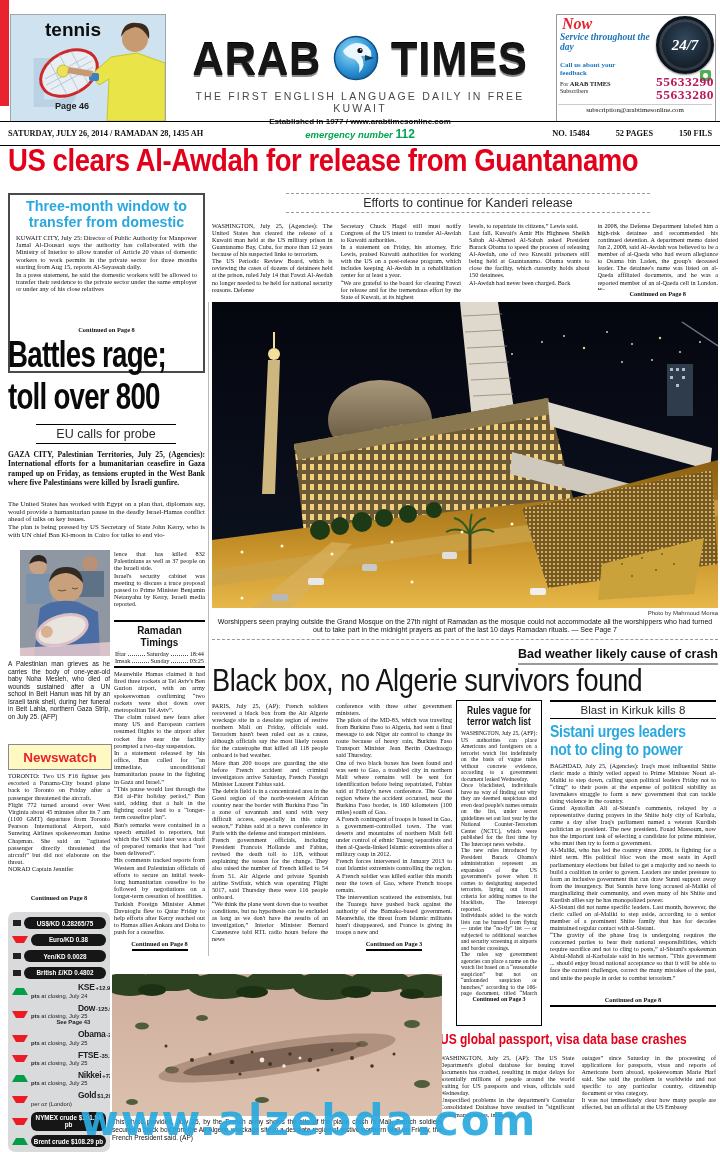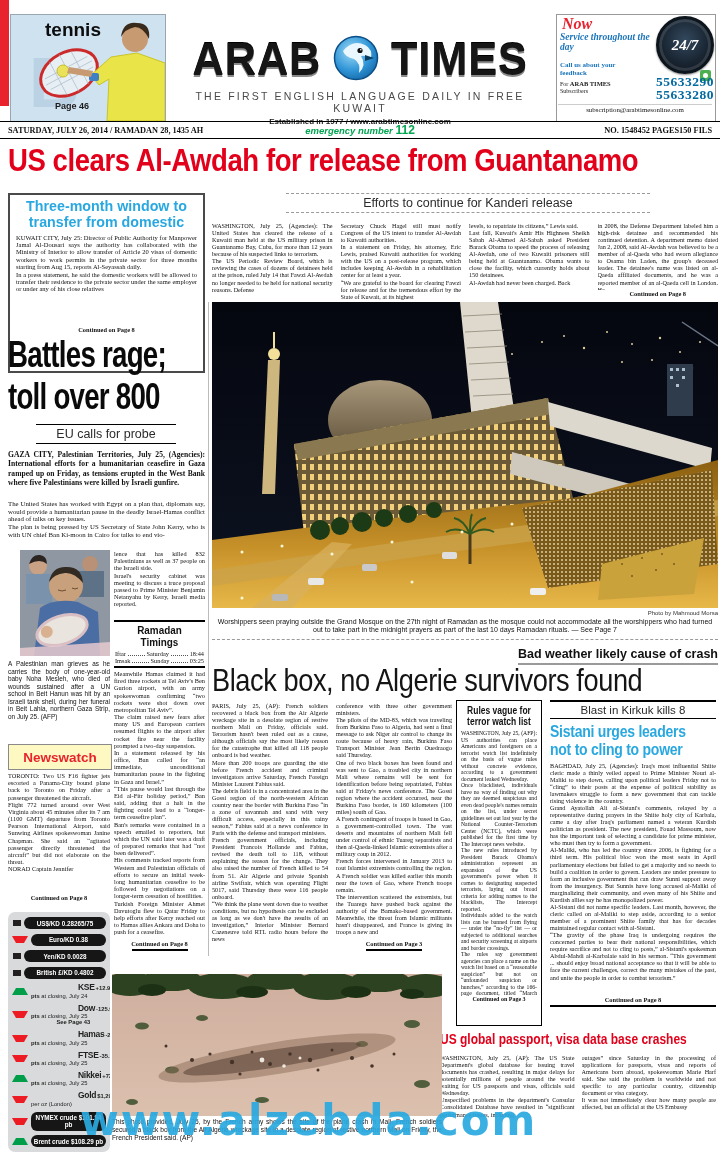--- a/index.html
+++ b/index.html
@@ -25,30 +25,30 @@
   .ad-service{left:560px;top:33px;width:92px;font-size:9.5px;font-weight:bold;font-style:italic;color:#1b75bb;line-height:1.05;}
   .badge247{left:656px;top:16px;width:52px;height:52px;border-radius:50%;
             background:radial-gradient(circle at 50% 40%,#33495e 0%,#1a2633 55%,#0a1119 100%);
             border:3px solid #0c141c;box-shadow:inset 0 0 0 3px rgba(255,255,255,.12),0 1px 2px #888;
             display:flex;align-items:center;justify-content:center;color:#fff;font-weight:bold;font-style:italic;font-size:15px;}
   .ad-call{left:560px;top:62px;width:70px;font-size:7px;font-weight:bold;color:#1b75bb;line-height:1.1;}
   .wapp{left:700px;top:70px;width:11px;height:11px;background:#4caf50;border-radius:2px;}
   .wapp::after{content:"";position:absolute;left:3px;top:3px;width:5px;height:5px;border-radius:50%;background:#fff;}
   .ad-for{left:560px;top:80px;width:52px;font-size:6px;color:#222;line-height:1.15;}
   .ad-for b{font-size:6.5px;}
-  .ad-phones{left:614px;top:76px;width:100px;text-align:right;color:#0369a1;font-weight:bold;font-size:13.5px;line-height:.95;letter-spacing:.5px;}
+  .ad-phones{left:614px;top:76px;width:100px;text-align:right;color:#be185d;font-weight:bold;font-size:13.5px;line-height:.95;letter-spacing:.5px;}
   .ad-email{left:558px;top:104px;width:154px;text-align:center;font-size:6.9px;color:#111;border-top:1px solid #ccc;padding-top:1px;}
 
   
-  .dateline{left:0;top:121px;width:720px;height:18px;border-top:1.5px solid #000;border-bottom:1px solid #000;
+  .dateline{left:0;top:121px;width:720px;height:25px;border-top:1.5px solid #000;border-bottom:1px solid #000;
             display:flex;align-items:center;padding:0 8px;box-sizing:border-box;font-weight:bold;font-size:8.3px;}
   .dl-date{flex:1;}
   .dl-em{flex:1;text-align:center;color:#00a651;font-style:italic;font-family:"Liberation Sans",sans-serif;font-size:9.5px;}
   .dl-em b{font-size:12px;font-style:normal;}
-  .dl-right{flex:1;text-align:right;display:flex;justify-content:flex-end;}
+  .dl-right{flex:1;text-align:right;display:flex;justify-content:flex-end;gap:26px;}
 
   
   .lead-headline{left:8px;top:142px;font-family:"Liberation Sans",sans-serif;font-weight:bold;font-size:32px;
                  color:#e3001b;white-space:nowrap;transform:scaleX(.86);transform-origin:0 50%;letter-spacing:-.5px;}
   .kicker{font-family:"Liberation Sans",sans-serif;color:#2b2b2b;text-align:center;}
   .lead-kicker{left:286px;top:193px;width:364px;font-size:12.5px;border-top:1px dashed #9a9a9a;border-bottom:1px dashed #9a9a9a;padding:2px 0;}
   .lead-cols{left:212px;top:222px;width:506px;height:78px;display:flex;gap:8px;}
   .lead-cols .col{flex:1;}
 
   .tm-box{left:8px;top:193px;width:197px;height:180px;border:2px solid #4a4a4a;box-sizing:border-box;padding:3px 6px;overflow:hidden;}
@@ -358,21 +358,21 @@
 
       <div class="mrow index-row">
         <span class="arrow down"></span>
 
         <span class="idx"><b>Dow</b><span class="val">-125.90 pts</span> <span>at closing, July 25</span><span class="rest2">See Page 43</span></span>
       </div>
 
       <div class="mrow index-row">
         <span class="arrow down"></span>
 
-        <span class="idx"><b>Hamas</b><span class="val">-22.54 pts</span> <span>at closing, July 25</span></span>
+        <span class="idx"><b>Obama</b><span class="val">-22.54 pts</span> <span>at closing, July 25</span></span>
       </div>
 
       <div class="mrow index-row">
         <span class="arrow down"></span>
 
         <span class="idx"><b>FTSE</b><span class="val">-35.11 pts</span> <span>at closing, July 25</span></span>
       </div>
 
       <div class="mrow index-row">
         <span class="arrow up"></span>

